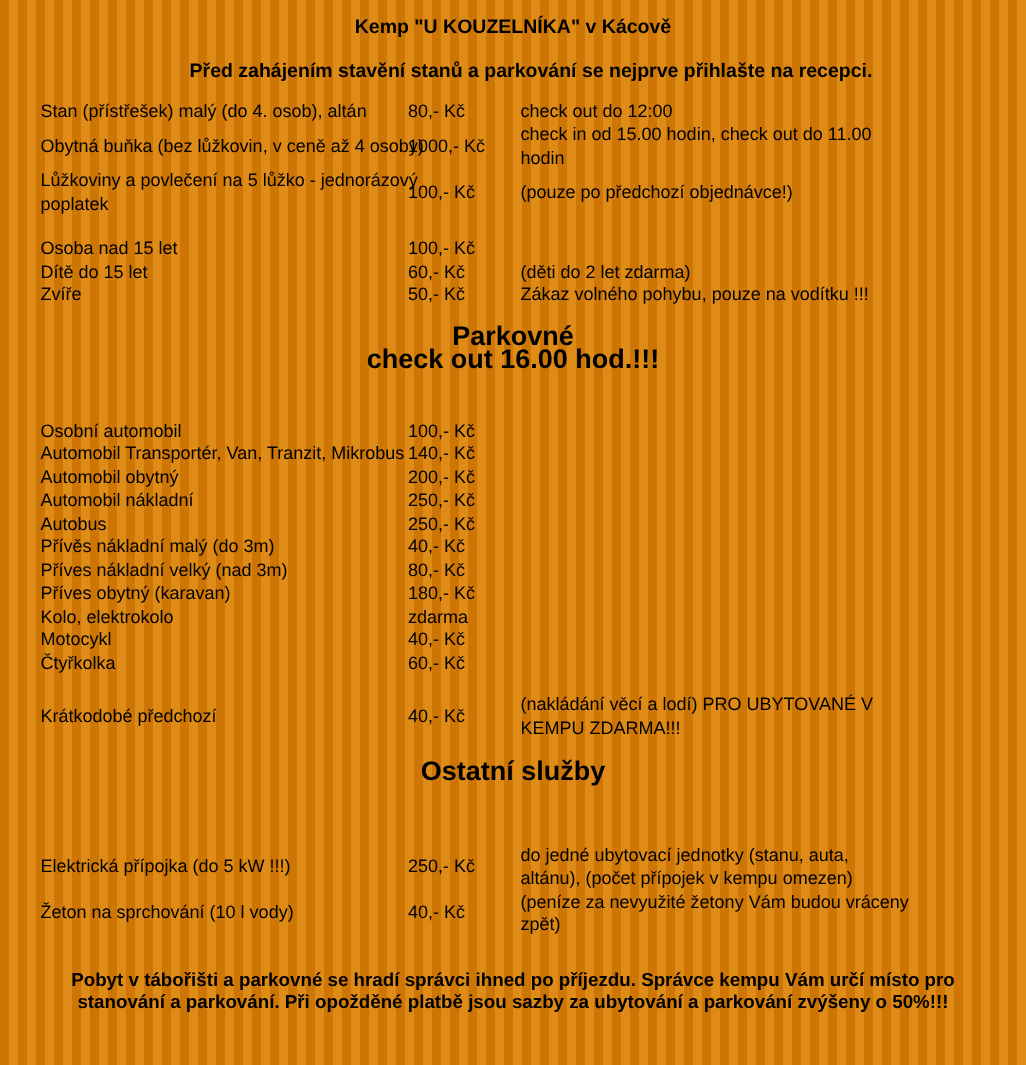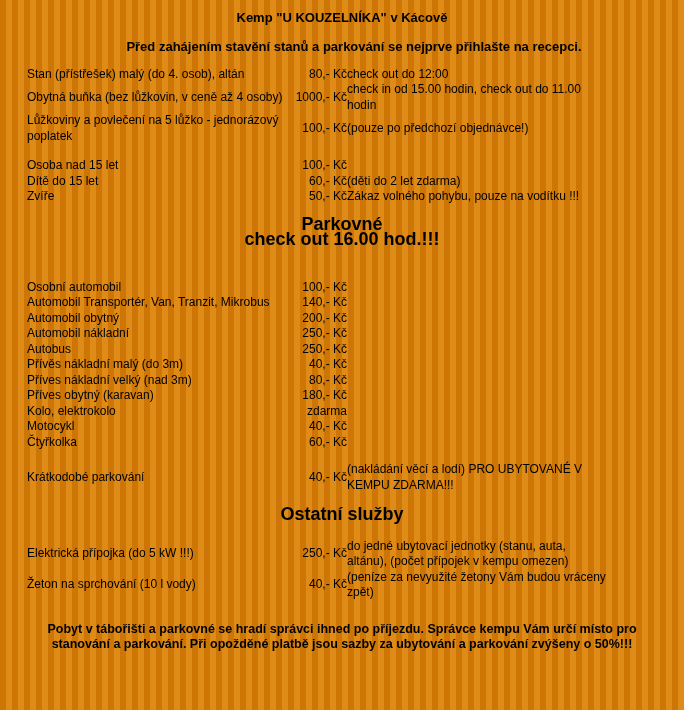--- a/index.html
+++ b/index.html
@@ -60,28 +60,28 @@
   col.c-name  { width: 245px; }
   col.c-price { width: 75px;  }
   col.c-note  { width: 292px; }
   td {
     padding: 0;
     vertical-align: middle;
     font-size: 12px;
     line-height: 15.5px;
   }
   td.name  { white-space: pre; }
-  td.price { white-space: pre; text-align: right; }
+  td.price { white-space: pre; text-align: left; }
   td.note  { white-space: pre-line; }
 
   .t-acc      { margin-top: 12px; }
   .t-persons  { margin-top: 14px; }
   .t-parking  { margin-top: 32px; }
   .t-short    { margin-top: 12px; }
-  .t-services { margin-top: 16px; }
+  .t-services { margin-top: 40px; }
 
   .footer {
     margin-top: 21px;
     font-size: 12.5px;
     font-weight: bold;
     text-align: center;
     white-space: pre-line;
     padding: 0 2px;
   }
 </style>
@@ -232,21 +232,21 @@
 
 <table class="price-table t-short">
   <colgroup>
       <col class="c-name">
       <col class="c-price">
       <col class="c-note">
     </colgroup>
   <tbody>
 
       <tr>
-        <td class="name">Krátkodobé parkování</td>
+        <td class="name">Krátkodobé předchozí</td>
         <td class="price">40,- Kč</td>
         <td class="note">(nakládání věcí a lodí) PRO UBYTOVANÉ V
 KEMPU ZDARMA!!!</td>
       </tr>
     </tbody>
 </table>
 
 <div class="section-heading h-services">Ostatní služby</div>
 
 <table class="price-table t-services">

